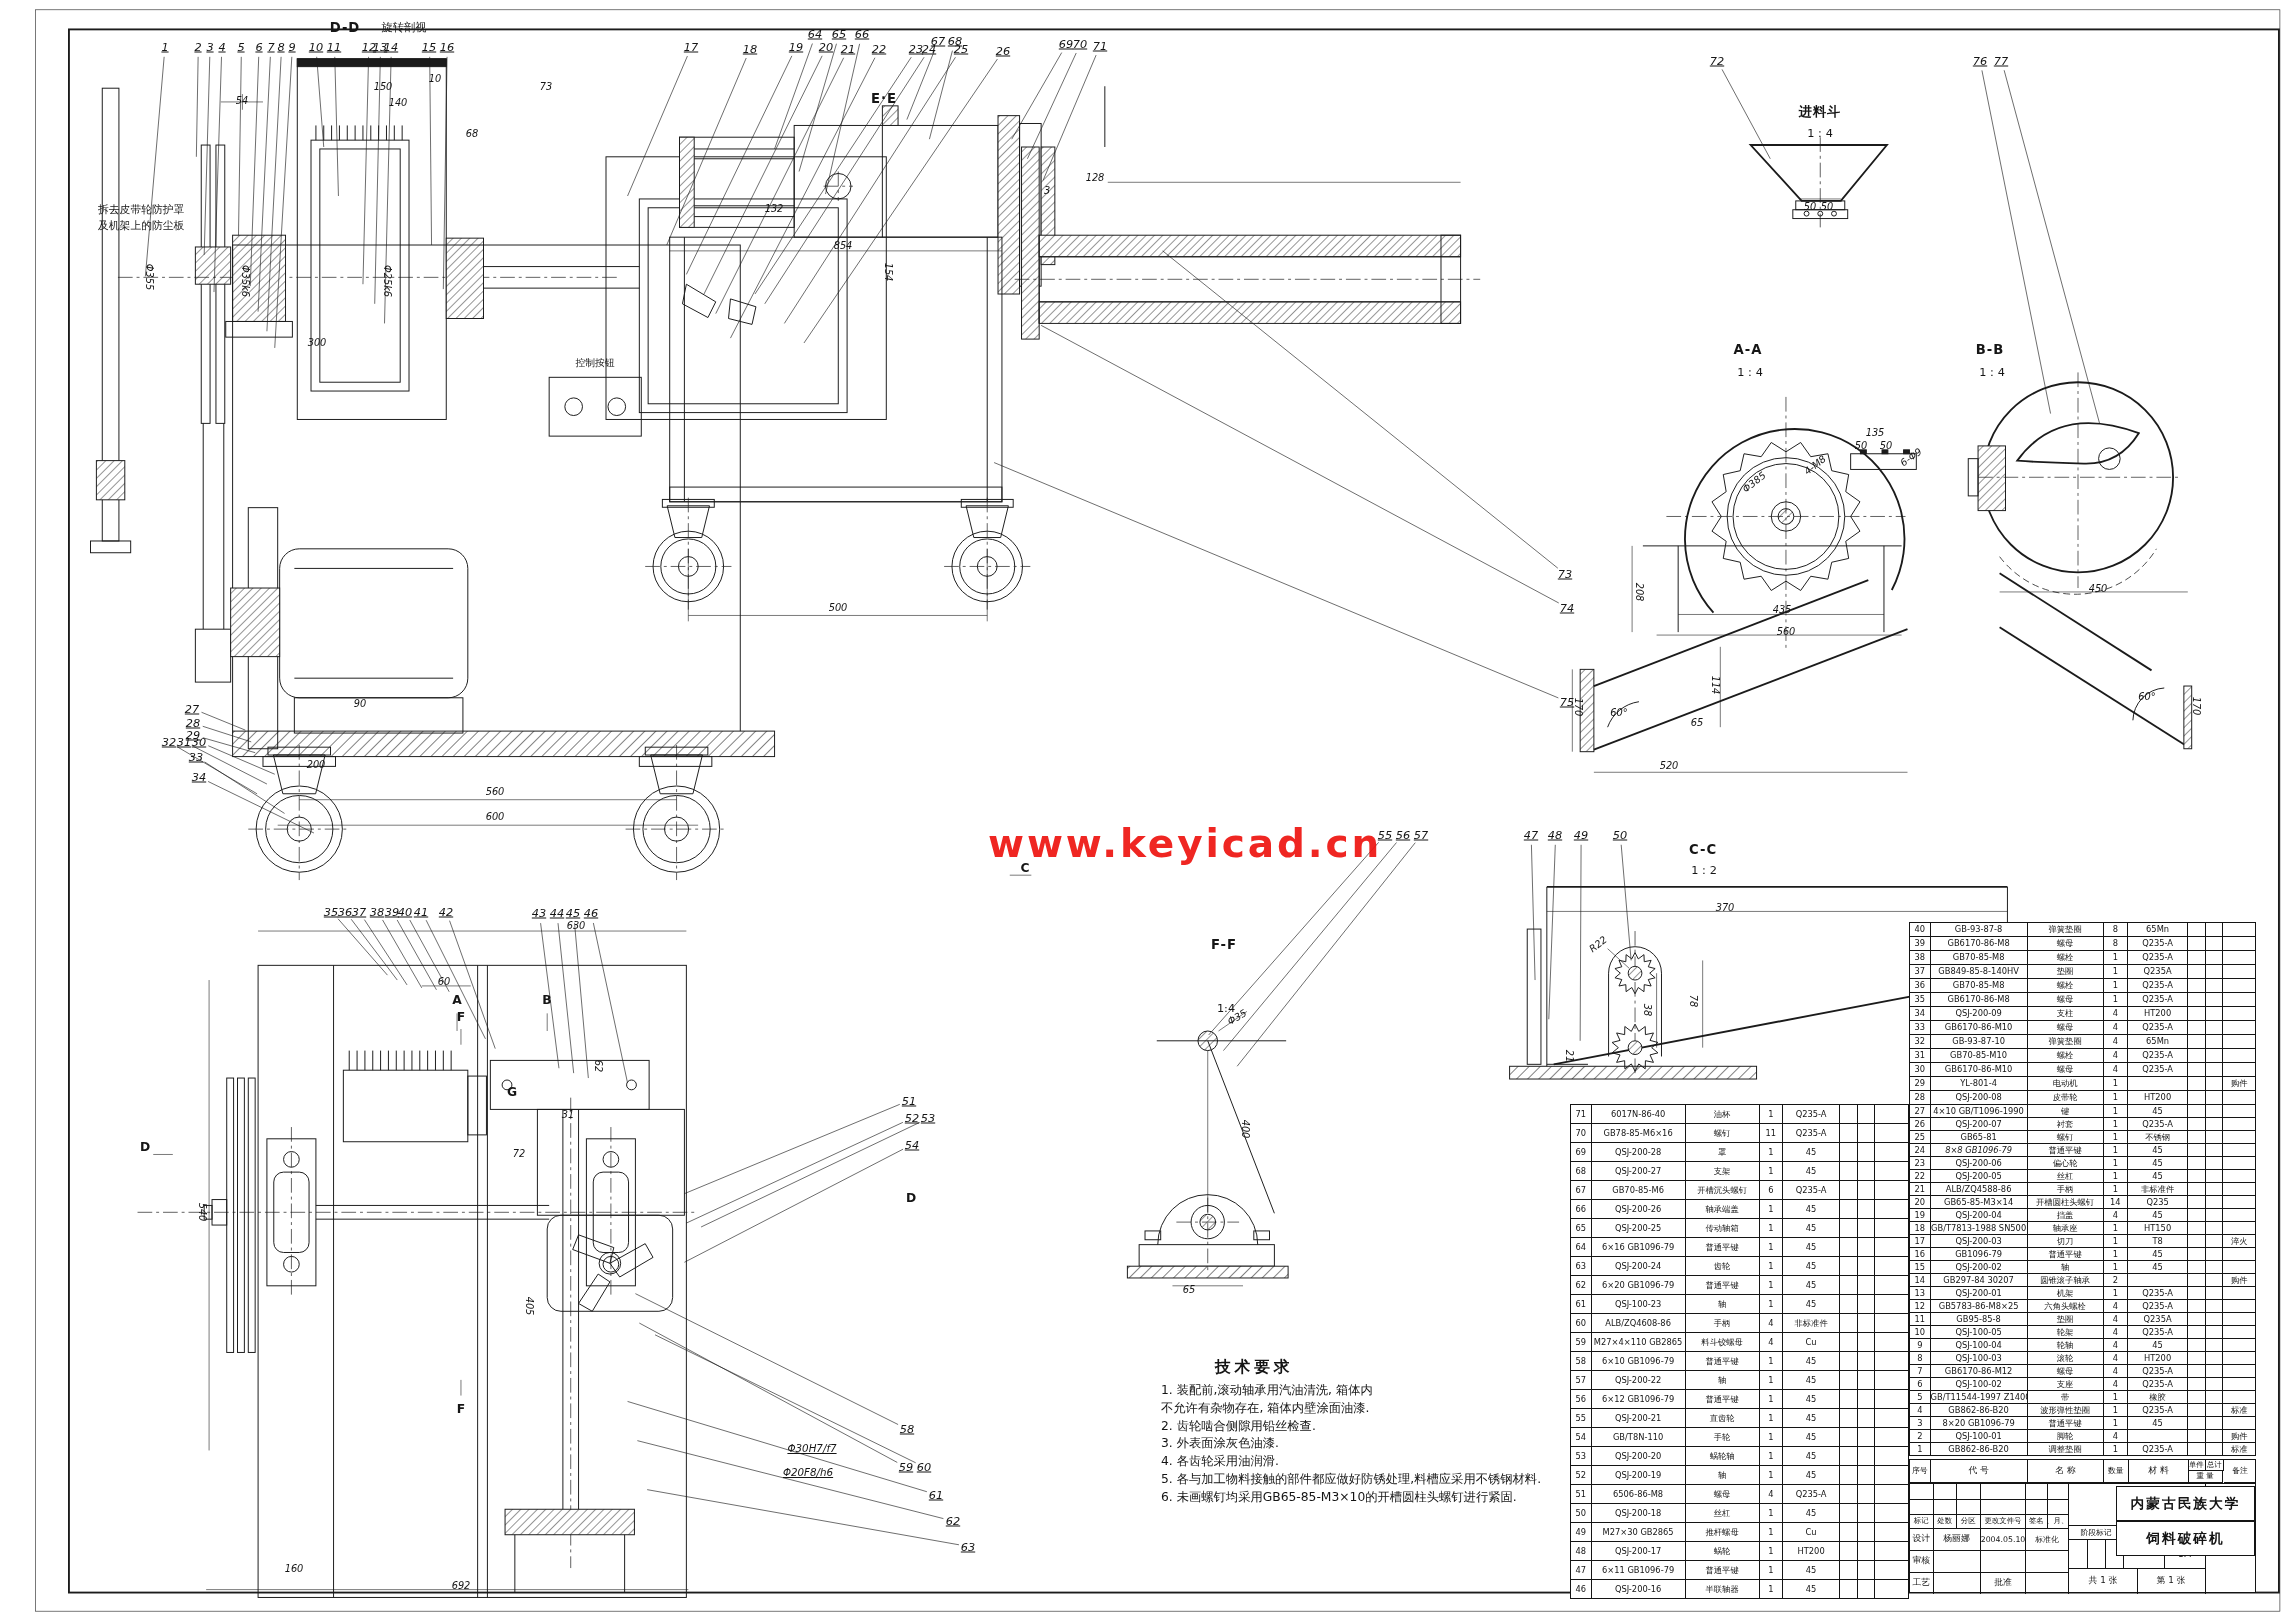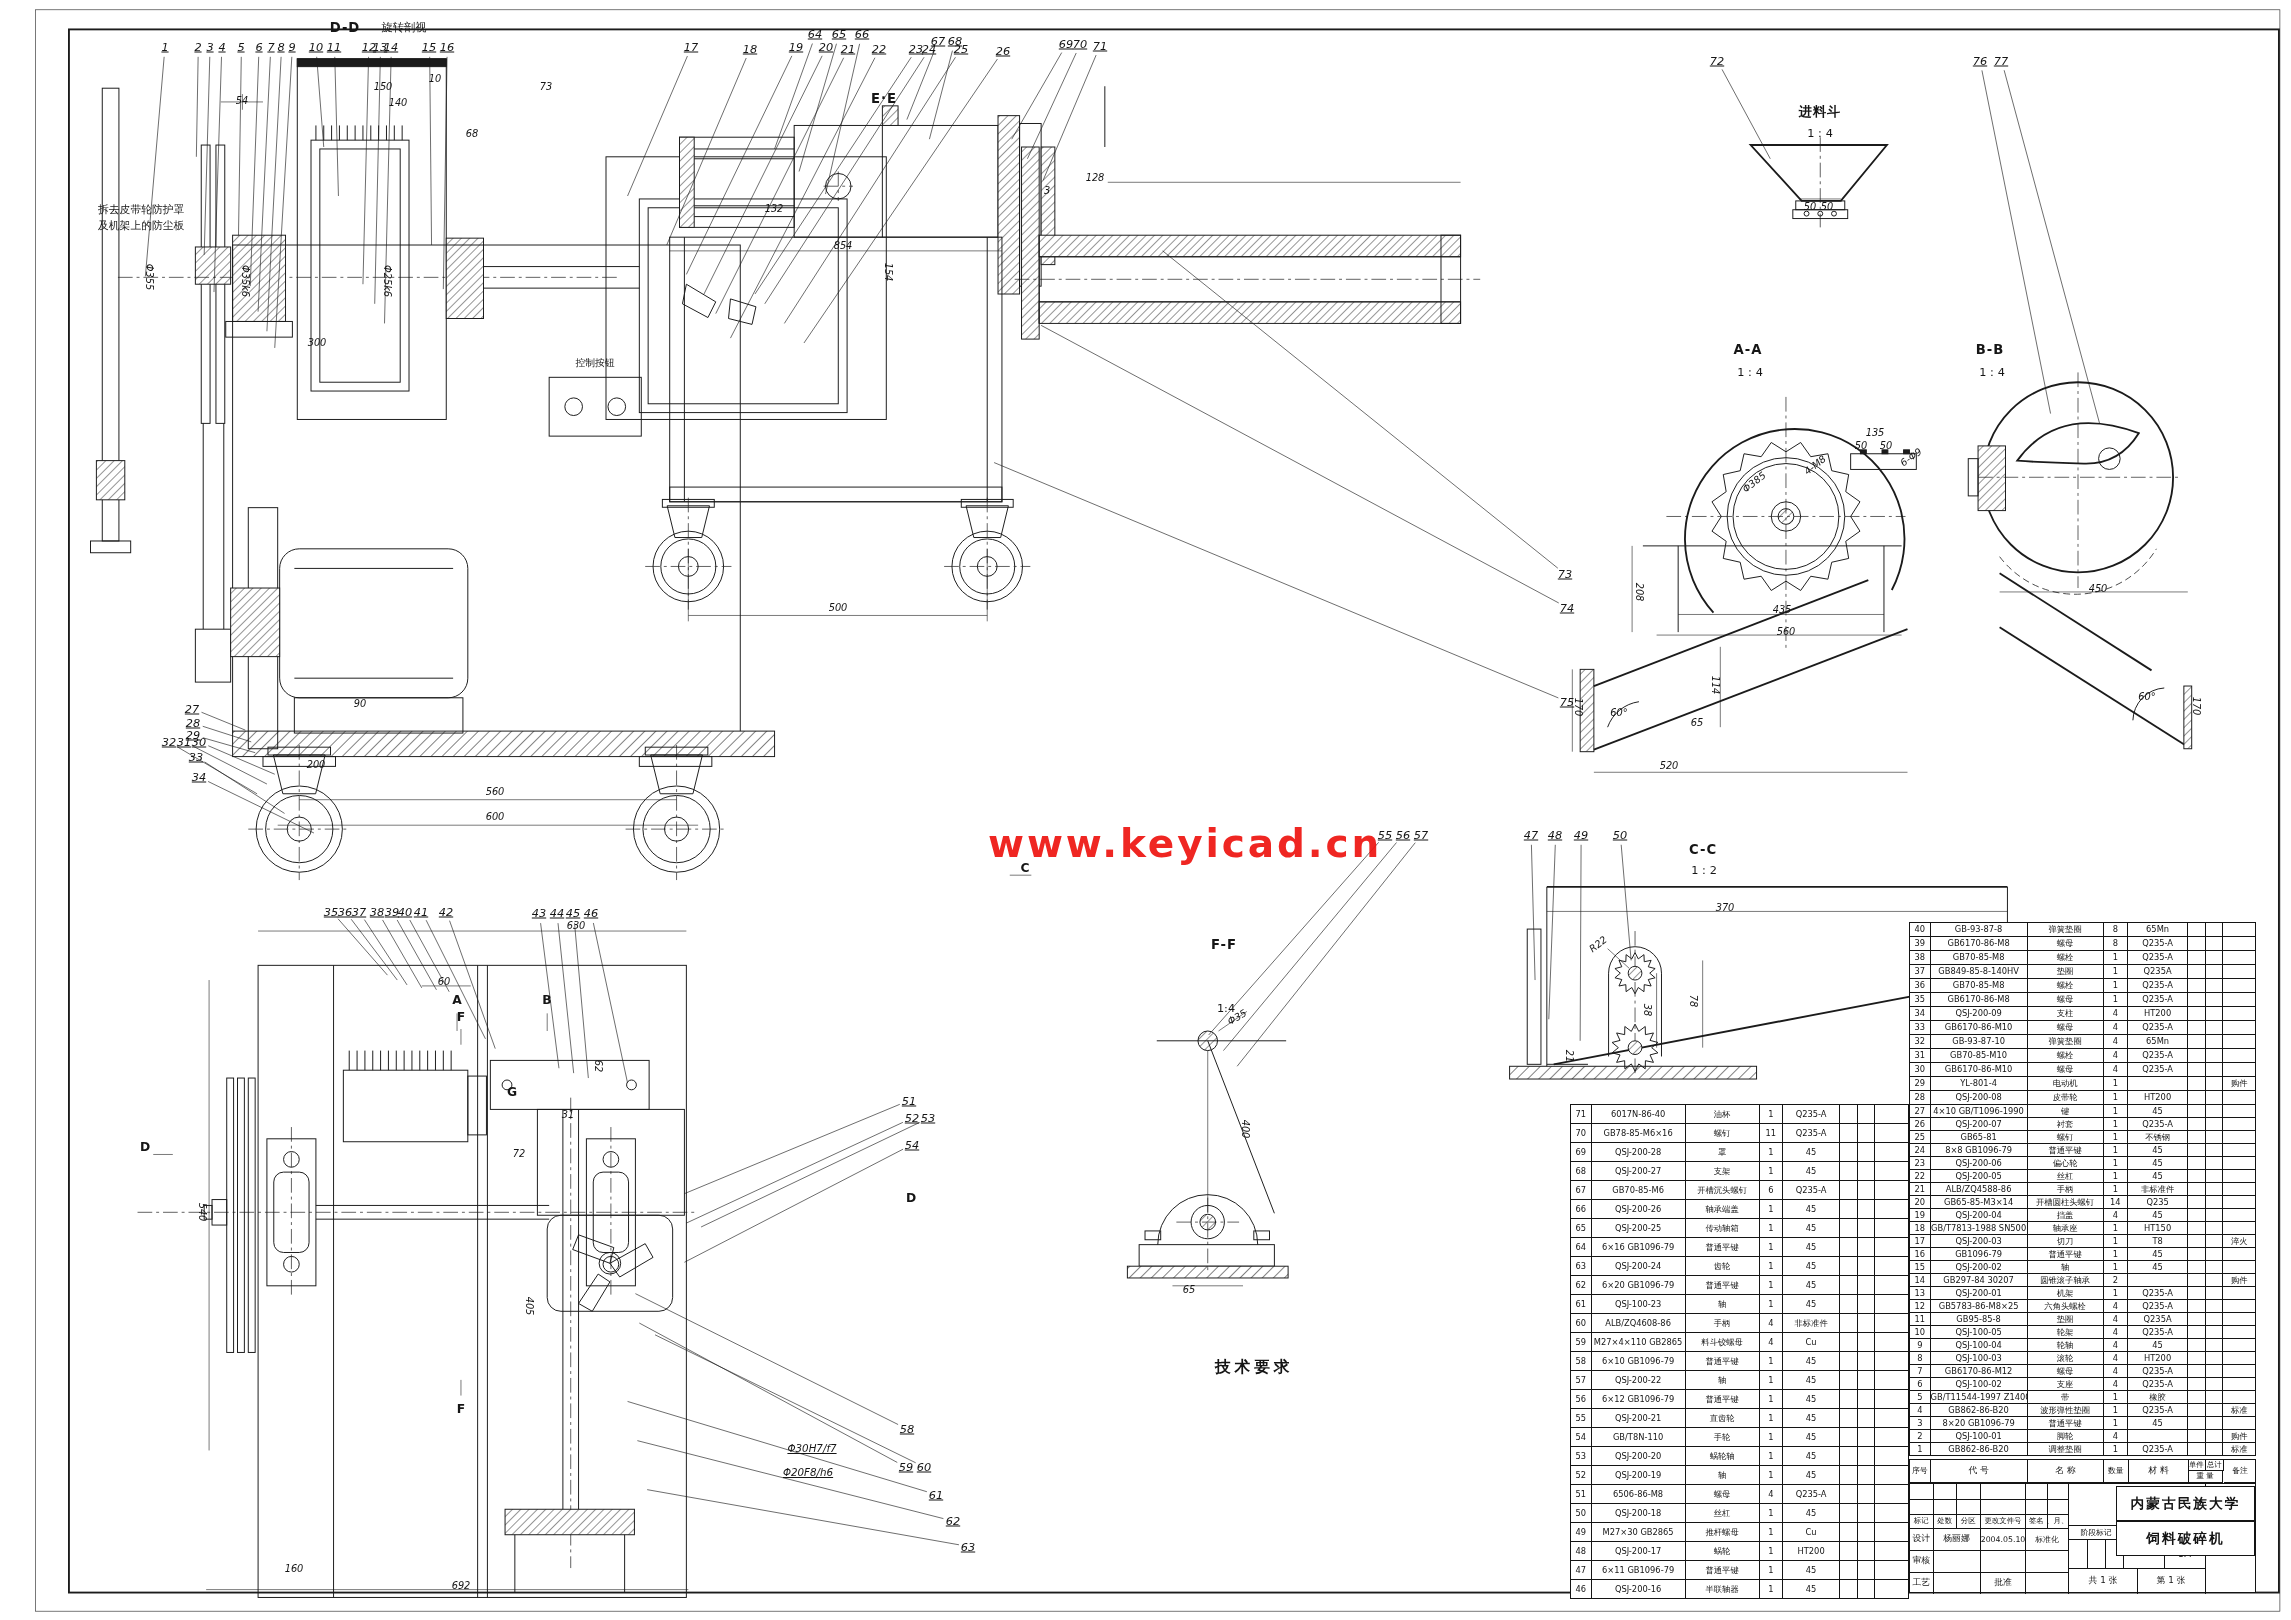--- a/index.html
+++ b/index.html
@@ -401,20 +401,29 @@
         <line x1="1589.7706316796493" y1="712.1504856920246" x2="1014" y2="472" class="leader"></line>
         <line x1="2021.9611613513819" y1="71.8058067569092" x2="2092" y2="422" class="leader"></line>
         <line x1="2044.6090902514277" y1="71.65363393028267" x2="2142" y2="432" class="leader"></line>
       </g>
 </svg>
 
 <span class="wm" style="left: 988px; top: 821px; font-size: 39px; position: absolute; color: rgb(238, 20, 16);">www.keyicad.cn</span>
 
 <div id="techreq">
   <div class="tr-title">技术要求</div>
+  <div>
+        <div class="tr-item">1. 装配前,滚动轴承用汽油清洗, 箱体内
+    不允许有杂物存在, 箱体内壁涂面油漆.</div>
+        <div class="tr-item">2. 齿轮啮合侧隙用铅丝检查.</div>
+        <div class="tr-item">3. 外表面涂灰色油漆.</div>
+        <div class="tr-item">4. 各齿轮采用油润滑.</div>
+        <div class="tr-item">5.  各与加工物料接触的部件都应做好防锈处理,料槽应采用不锈钢材料.</div>
+        <div class="tr-item">6.  未画螺钉均采用GB65-85-M3×10的开槽圆柱头螺钉进行紧固.</div>
+      </div>
 </div>
 
 <div id="labels">
       <span class="lb vl" style="left: 345px; top: 27.4px;">D-D</span>
       <span class="lb vs" style="left: 404px; top: 27.4px;">旋转剖视</span>
       <span class="lb vl" style="left: 884px; top: 98px;">E·E</span>
       <span class="lb vl" style="left: 1748px; top: 349px;">A-A</span>
       <span class="lb vs" style="left: 1750px; top: 372px;">1：4</span>
       <span class="lb vl" style="left: 1990px; top: 349px;">B-B</span>
       <span class="lb vs" style="left: 1992px; top: 372px;">1：4</span>
@@ -1027,21 +1036,21 @@
           <td style="height: 12px;">GB65-81</td>
           <td style="height: 12px;">螺钉</td>
           <td style="height: 12px;">1</td>
           <td style="height: 12px;">不锈钢</td>
           <td style="height: 12px;"></td>
           <td style="height: 12px;"></td>
           <td style="height: 12px;"></td>
         </tr>
         <tr>
           <td style="height: 12px;">24</td>
-          <td style="height: 12px;">8×8 GB1096-79</td>
+          <td style="height: 12px; font-style: italic;">8×8 GB1096-79</td>
           <td style="height: 12px;">普通平键</td>
           <td style="height: 12px;">1</td>
           <td style="height: 12px;">45</td>
           <td style="height: 12px;"></td>
           <td style="height: 12px;"></td>
           <td style="height: 12px;"></td>
         </tr>
         <tr>
           <td style="height: 12px;">23</td>
           <td style="height: 12px;">QSJ-200-06</td>

